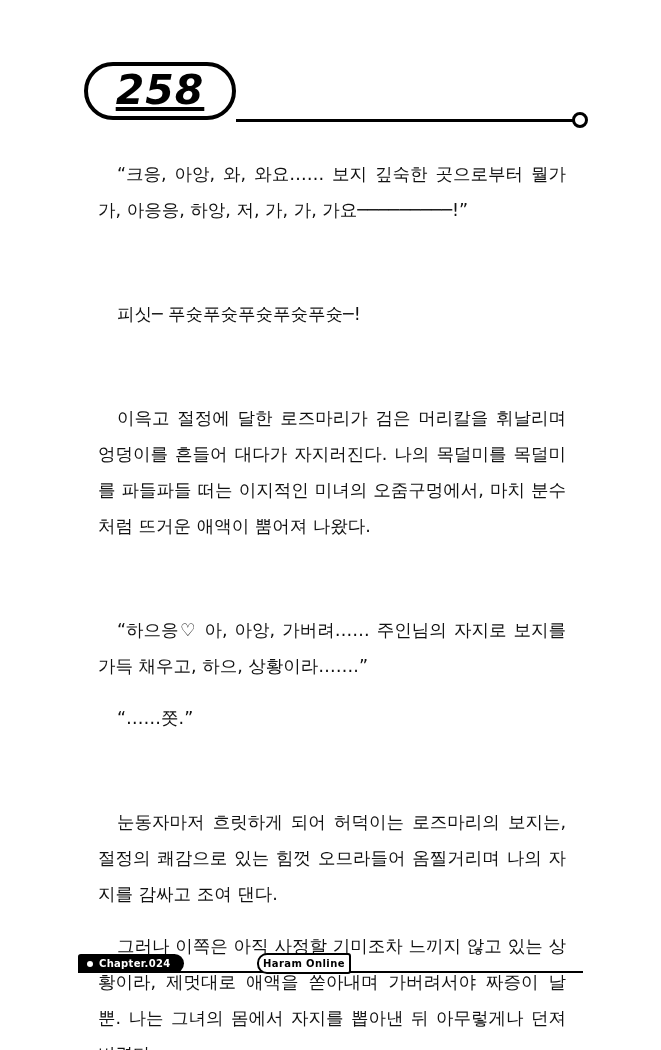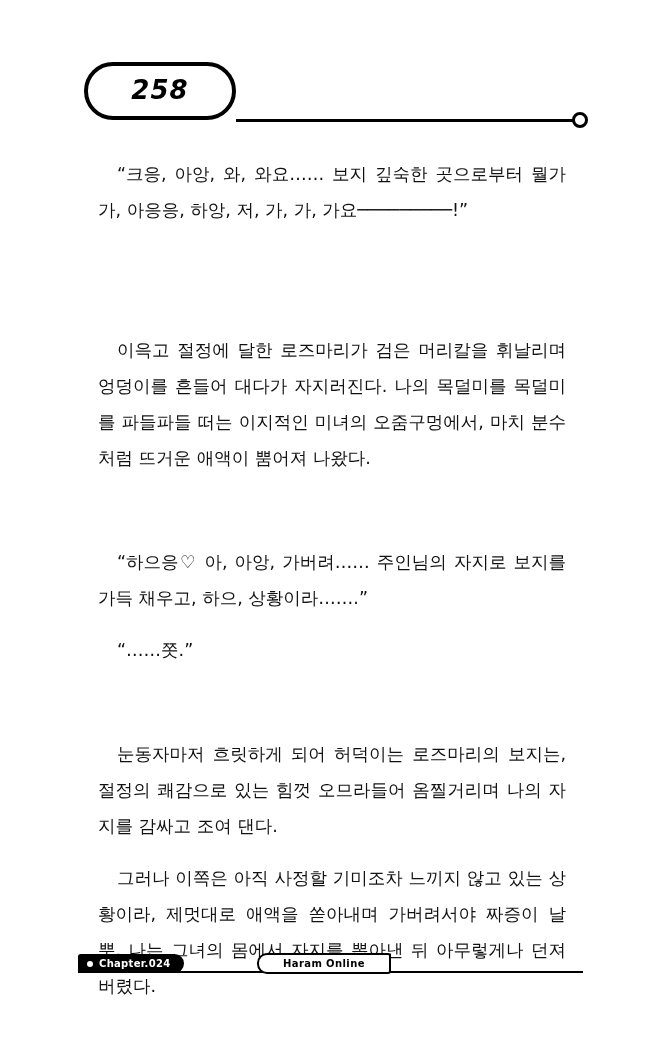--- a/index.html
+++ b/index.html
@@ -43,25 +43,26 @@
     display: flex;
     align-items: center;
     justify-content: center;
     box-sizing: border-box;
   }
 
   .page-number-badge .num {
     font-family: "DejaVu Sans", "Liberation Sans", sans-serif;
     font-weight: 700;
     font-style: italic;
-    font-size: 26px;
+    font-size: 41px;
     letter-spacing: 1px;
     line-height: 1;
     color: #000000;
     transform: translateY(-1px);
+    text-decoration: underline;
   }
 
   .header-rule {
     position: absolute;
     left: 236px;
     top: 57px;
     width: 342px;
     height: 3px;
     background: #000000;
   }
@@ -154,21 +155,21 @@
   }
 
   .footer-site {
     position: absolute;
     left: 257px;
     top: 13px;
     height: 21px;
     border: 2px solid #000000;
     border-radius: 10px 3px 3px 10px;
     background: #ffffff;
-    padding: 0 24px;
+    padding: 0 4px;
     display: flex;
     align-items: center;
     box-sizing: border-box;
   }
 
   .footer-site .label {
     font-family: "DejaVu Sans", "Liberation Sans", sans-serif;
     font-size: 10px;
     font-weight: 700;
     letter-spacing: 0.4px;
@@ -188,20 +189,21 @@
     </div>
     <div class="header-rule"></div>
     <div class="header-dot"></div>
   </div>
 
   <div class="content">
 
     <p class="para indent">“크응, 아앙, 와, 와요…… 보지 깊숙한 곳으로부터 뭘가가, 아응응, 하앙, 저, 가, 가, 가요─────────!”</p>
     <div class="gap-lg"></div>
 
+    <p class="para indent">피싯─ 푸슛푸슛푸슛푸슛푸슛─!</p>
     <div class="gap-lg"></div>
 
     <p class="para indent">이윽고 절정에 달한 로즈마리가 검은 머리칼을 휘날리며 엉덩이를 흔들어 대다가 자지러진다. 나의 목덜미를 목덜미를 파들파들 떠는 이지적인 미녀의 오줌구멍에서, 마치 분수처럼 뜨거운 애액이 뿜어져 나왔다.</p>
     <div class="gap-lg"></div>
 
     <p class="para indent">“하으응♡ 아, 아앙, 가버려…… 주인님의 자지로 보지를 가득 채우고, 하으, 상황이라…….”</p>
     <p class="para indent">“……쫏.”</p>
     <div class="gap-lg"></div>
 
     <p class="para indent">눈동자마저 흐릿하게 되어 허덕이는 로즈마리의 보지는, 절정의 쾌감으로 있는 힘껏 오므라들어 옴찔거리며 나의 자지를 감싸고 조여 댄다.</p>

